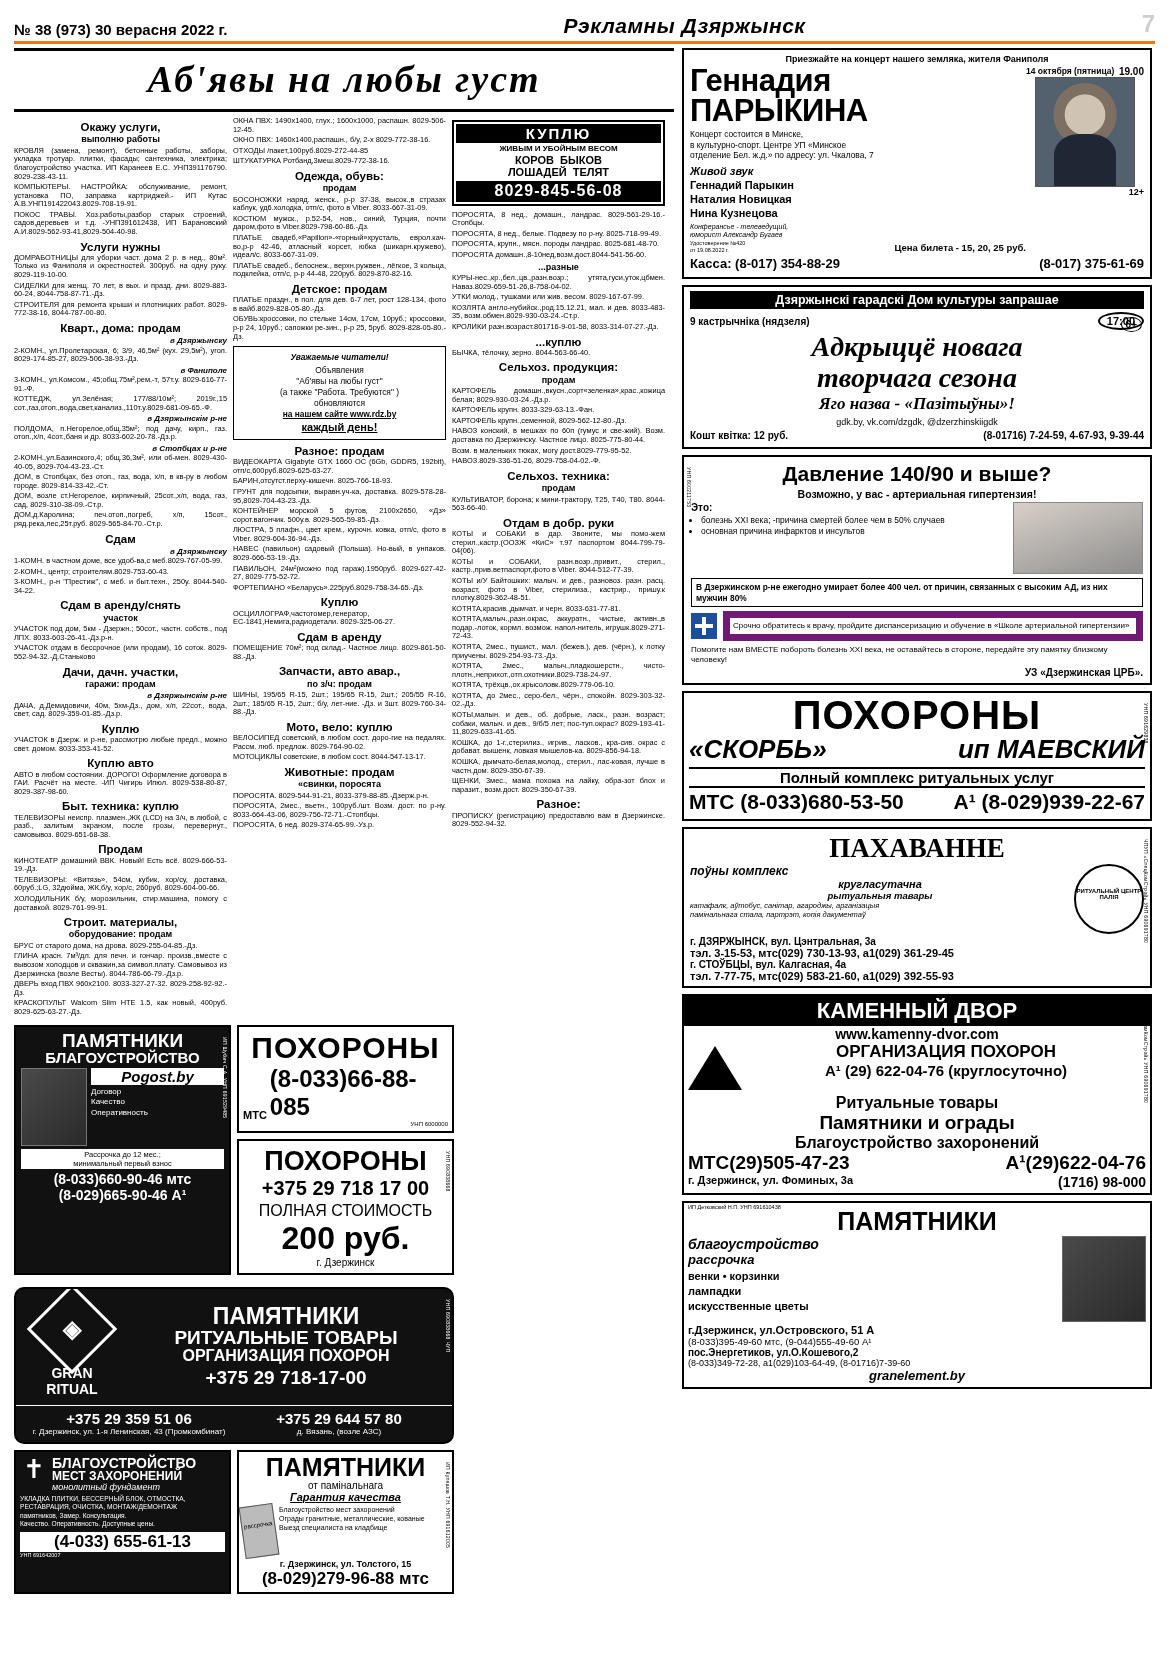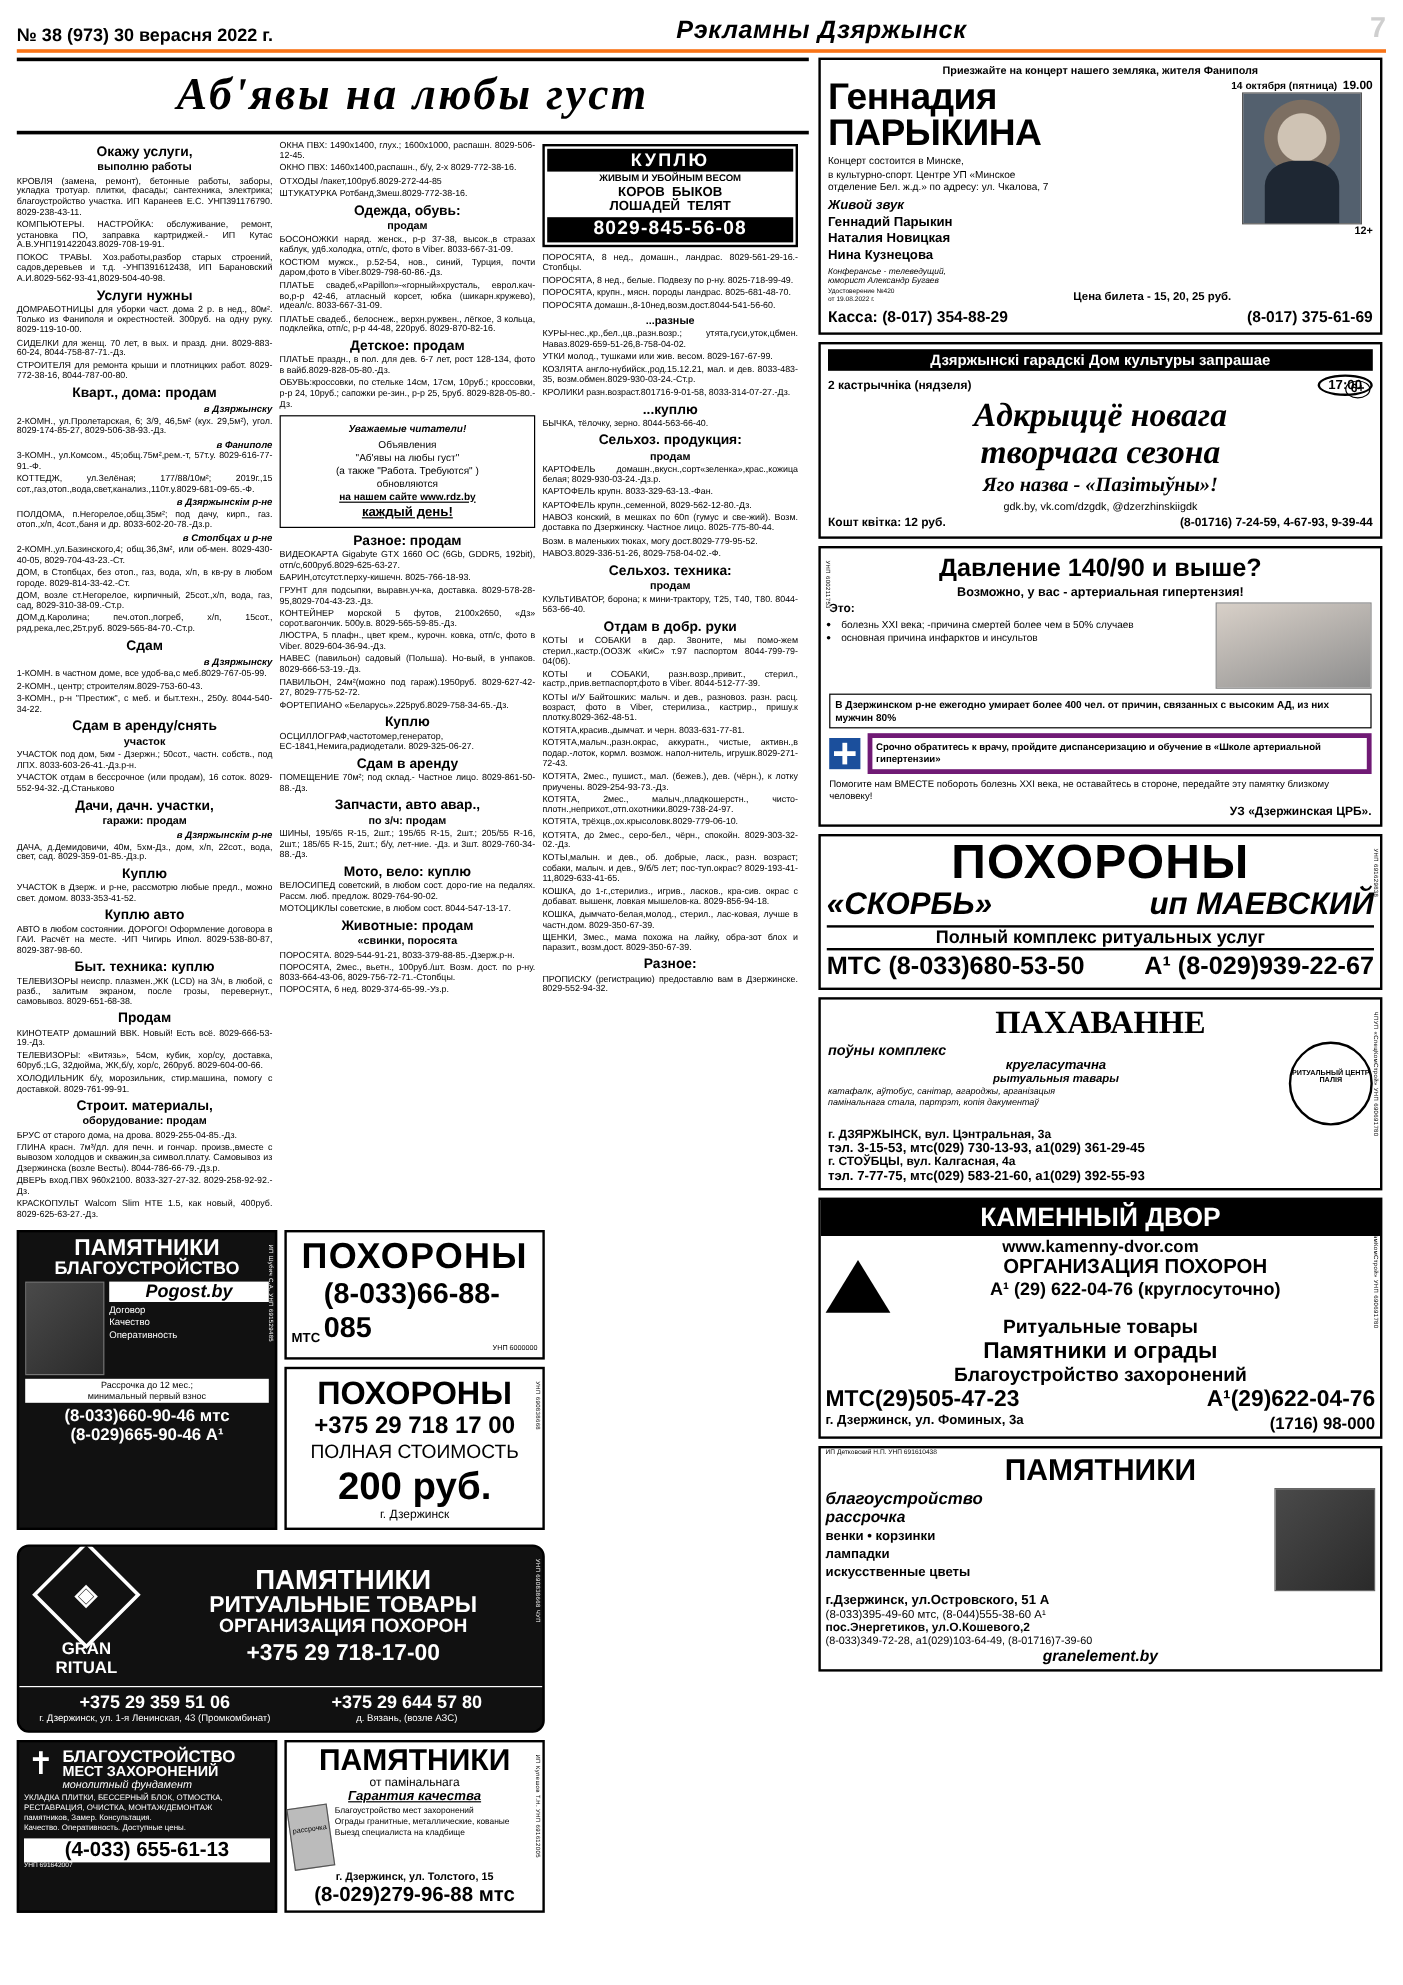--- a/index.html
+++ b/index.html
@@ -95,21 +95,21 @@
   .dk .six { position:absolute; right:8px; top:30px; border:1px solid #000; border-radius:50%;
      font-size:10px; font-weight:bold; padding:1px 4px; }
 
   
   .press { padding:5px 7px; }
   .press h3 { margin:0; font-weight:bold; font-size:21px; text-align:center; }
   .press .sub { font-weight:bold; font-size:10.5px; text-align:center; margin:2px 0; }
   .press .eto { font-weight:bold; font-size:10px; }
   .press ul { margin:2px 0 0 10px; padding:0; font-size:8.4px; line-height:1.3; }
   .press .boxline { border:1px solid #000; font-size:8.4px; font-weight:bold; padding:3px 4px; margin-top:4px; line-height:1.25; }
-  .press .urgent { border:4px solid #701a75; font-size:8px; padding:3px; margin-top:4px; line-height:1.25;font-weight:bold; }
+  .press .urgent { border:7px solid #701a75; font-size:8px; padding:3px; margin-top:4px; line-height:1.25; }
   .press .bottom { font-size:8px; margin-top:4px; line-height:1.25; }
   .press .crb { text-align:right; font-weight:bold; font-size:10px; margin-top:2px; }
   .cross { display:inline-block; width:26px; height:26px; background:#1b4f9c; position:relative; vertical-align:middle; }
   .cross:before, .cross:after { content:""; position:absolute; background:#fff; }
   .cross:before { left:11px; top:4px; width:4px; height:18px; }
   .cross:after { left:4px; top:11px; width:18px; height:4px; }
 
   
   .skorb { padding:3px 5px 5px; text-align:center; }
   .skorb .t1 { font-weight:bold; font-size:40px; letter-spacing:1px; line-height:.95; }
@@ -466,21 +466,21 @@
         </div>
         <div class="phones">
           <span>Касса: (8-017) 354-88-29</span>
           <span>(8-017) 375-61-69</span>
         </div>
       </div>
 
       <div class="ad-box dk" style="position:relative;">
         <div class="hdr">Дзяржынскі гарадскі Дом культуры запрашае</div>
         <div class="row2">
-          <span>2 кастрычніка (нядзеля)</span>
+          <span>9 кастрычніка (нядзеля)</span>
           <span class="circ">17:00</span>
         </div>
         <div class="six">6+</div>
         <h3>Адкрыццё новага</h3>
         <h3>творчага сезона</h3>
         <h4>Яго назва - «Пазітыўны»!</h4>
         <div class="web">gdk.by, vk.com/dzgdk, @dzerzhinskiigdk</div>
         <div class="foot">
           <span>Кошт квiткa: 12 руб.</span>
           <span>(8-01716) 7-24-59, 4-67-93, 9-39-44</span>
@@ -578,21 +578,21 @@
             <div class="b i" style="font-size:13px;">рассрочка</div>
             <div class="b" style="font-size:11px;line-height:1.35;margin-top:2px;">
               <div>венки • корзинки</div>
               <div>лампадки</div>
               <div>искусственные цветы</div>
             </div>
           </div>
           <div class="stone" style="width:84px;height:86px;border:1px solid #666;"></div>
         </div>
         <div class="b" style="font-size:11px;margin-top:2px;">г.Дзержинск, ул.Островского, 51 А</div>
-        <div style="font-size:9.5px;">(8-033)395-49-60 мтс, (8-044)555-38-60 А¹</div>
+        <div style="font-size:9.5px;">(8-033)395-49-60 мтс, (9-044)555-49-60 А¹</div>
         <div class="b" style="font-size:10px;">пос.Энергетиков, ул.О.Кошевого,2</div>
         <div style="font-size:9px;">(8-033)349-72-28, а1(029)103-64-49, (8-01716)7-39-60</div>
         <div class="b center" style="font-size:13px;font-style:italic;">granelement.by</div>
         <div style="font-size:5.5px;position:absolute;top:1px;left:4px;">ИП Детковский Н.П.  УНП 691610438</div>
       </div>
 
     </div>
   </div>
 </div>
 

